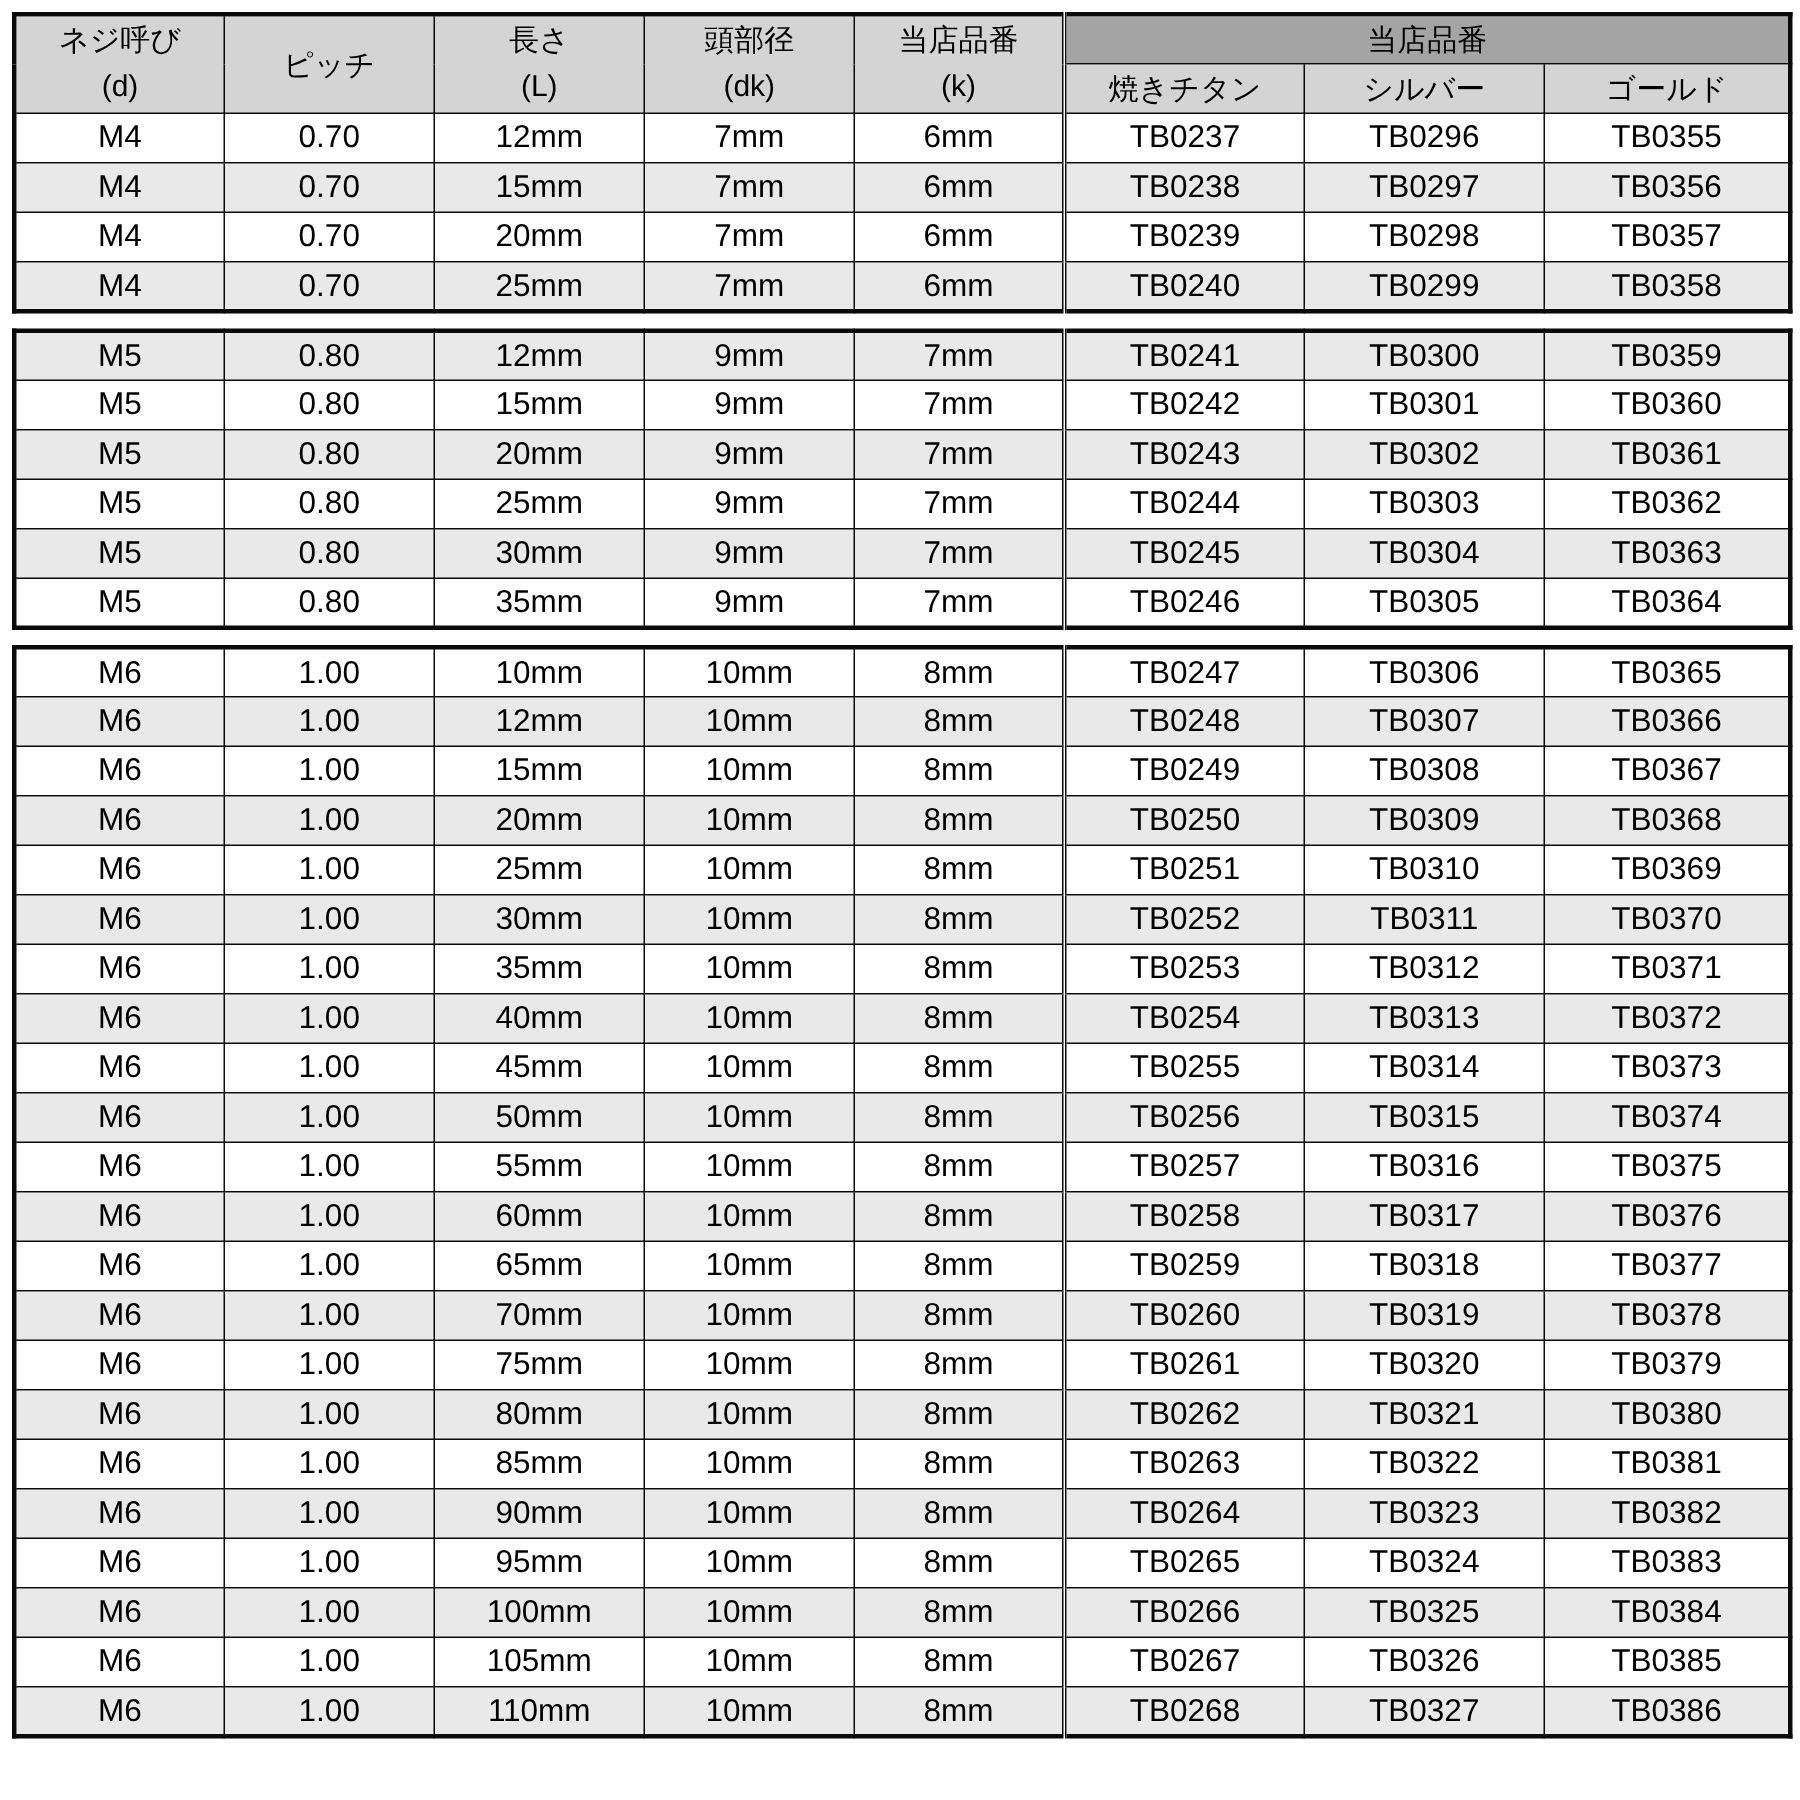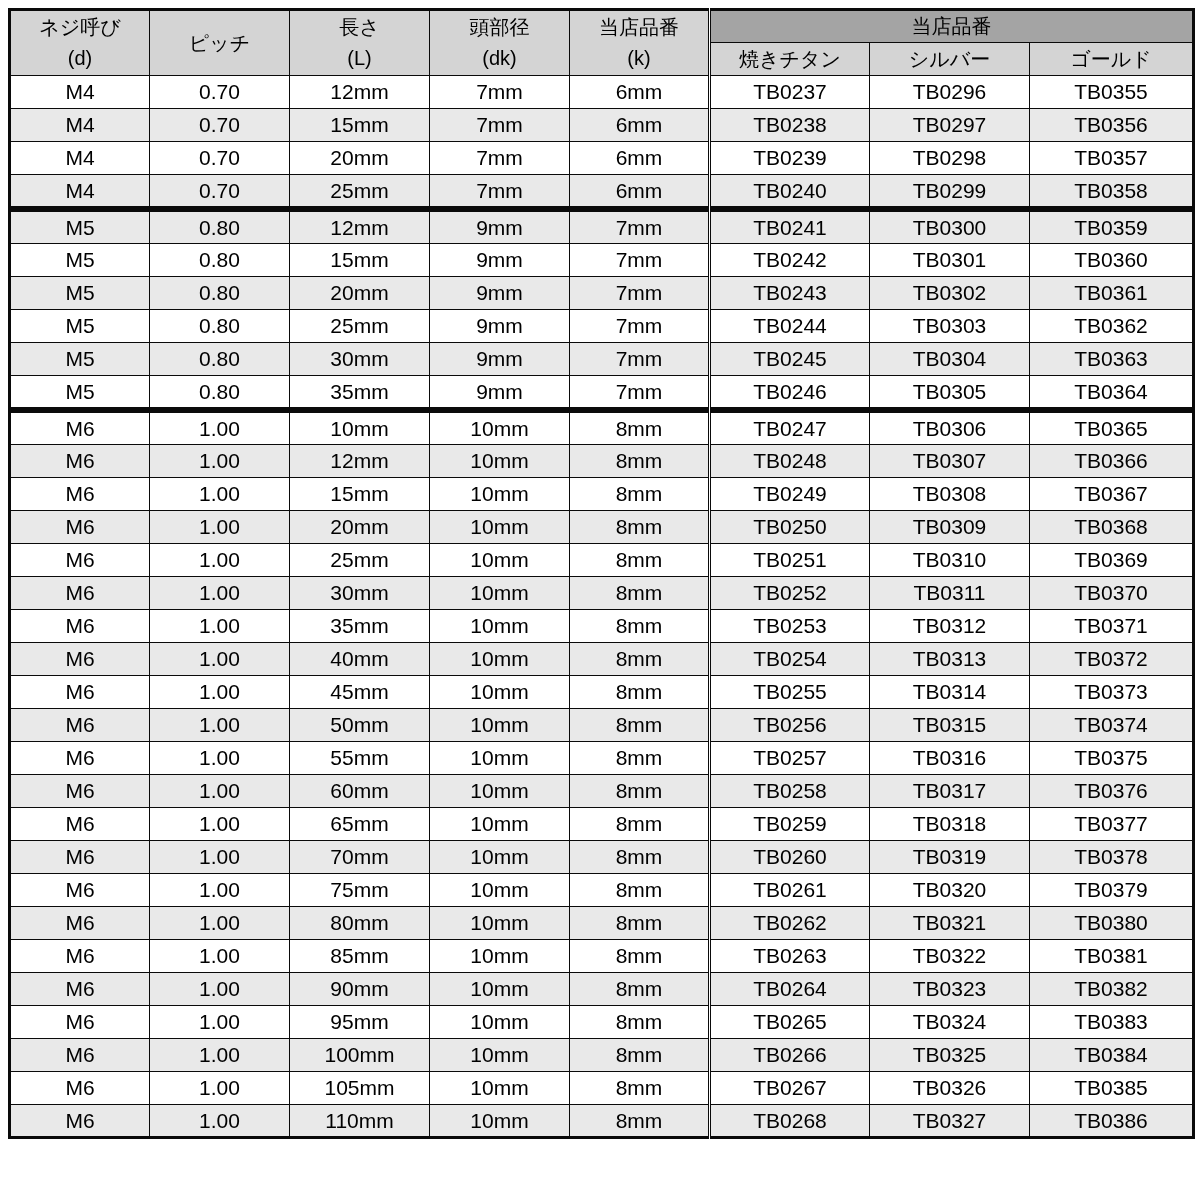--- a/index.html
+++ b/index.html
@@ -18,21 +18,21 @@
     font-family:"Liberation Sans","DejaVu Sans",sans-serif;
     color:var(--text);
   }
   .page{padding:8px 6px 0 8px;}
   table.block{
     border-collapse:collapse;
     table-layout:fixed;
     width:1184px;
     border:3px solid var(--border);
   }
-  table.block + table.block{}
+  table.block + table.block{margin-top:10px;}
   col.c-narrow{width:140px;}
   col.c-silver{width:160px;}
   col.c-gold{width:160px;}
   col.c-titan{width:164px;}
   th,td{
     border:1px solid var(--border);
     text-align:center;
     vertical-align:middle;
     white-space:nowrap;
     overflow:hidden;

